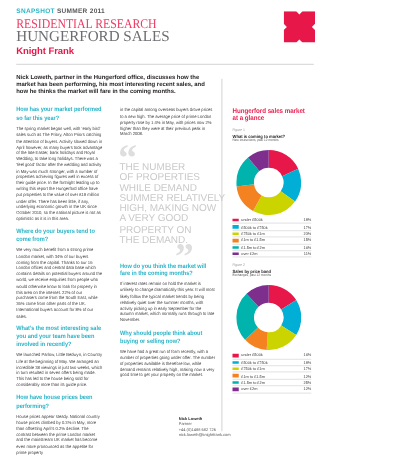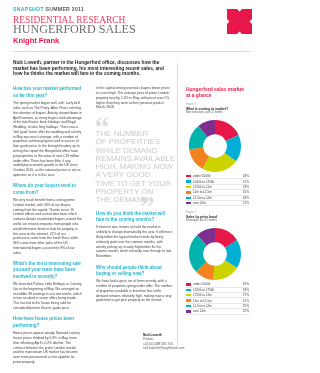--- a/index.html
+++ b/index.html
@@ -111,24 +111,23 @@
     <p>We have had a great run of form recently, with a number of properties going under offer. The number of properties available is therefore low, while demand remains relatively high, making now a very good time to get your property on the market.</p>
   </div>
 
   <div class="pq">
     <span class="qm qmo">“</span>
     <span class="qm qmc">”</span>
     <div class="pqt" id="pqt">
         <div>THE NUMBER</div>
         <div>OF PROPERTIES</div>
         <div>WHILE DEMAND</div>
-        <div>REMAINS AVAILABLE</div>
+        <div>SUMMER RELATIVELY</div>
         <div>HIGH, MAKING NOW</div>
         <div>A VERY GOOD</div>
-        <div>TIME TO GET YOUR</div>
         <div>PROPERTY ON</div>
         <div>THE DEMAND.</div>
       </div>
   </div>
 
   <div class="photo"></div>
   <div class="ctext">
     <div class="nm">Nick Loweth</div>
     <div>Partner</div>
     <div>+44 (0)1488 682 726</div>

